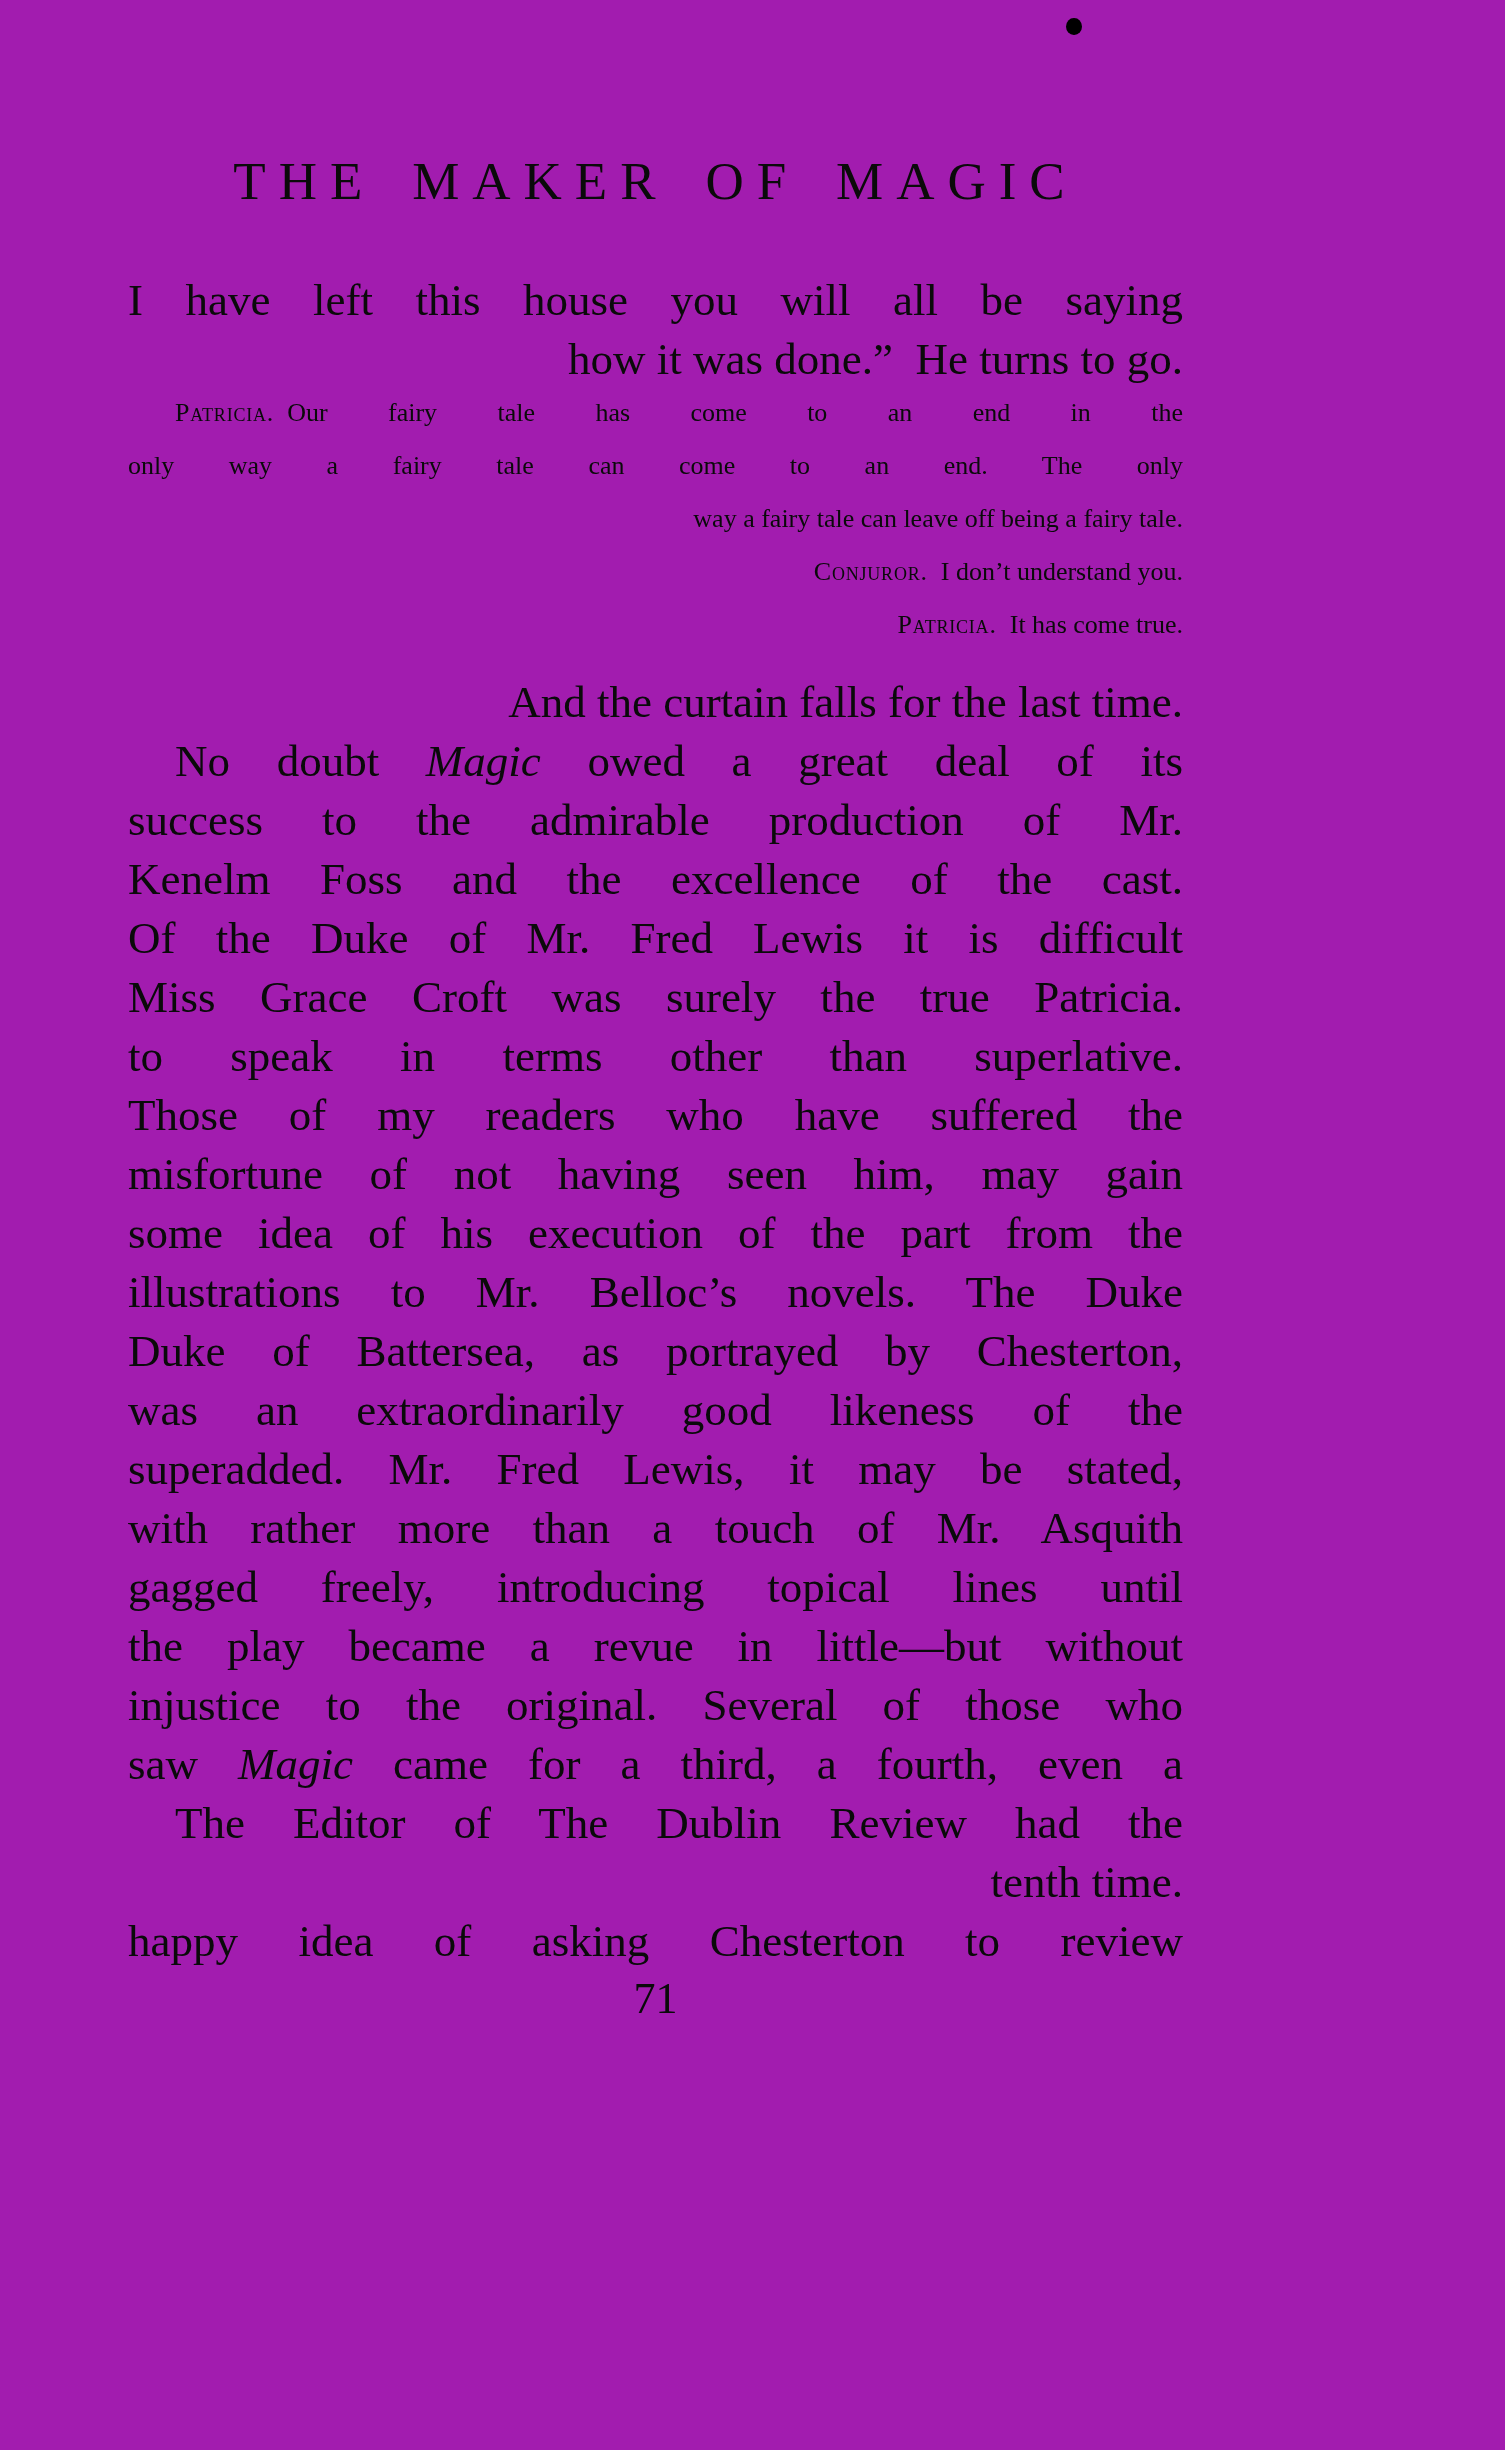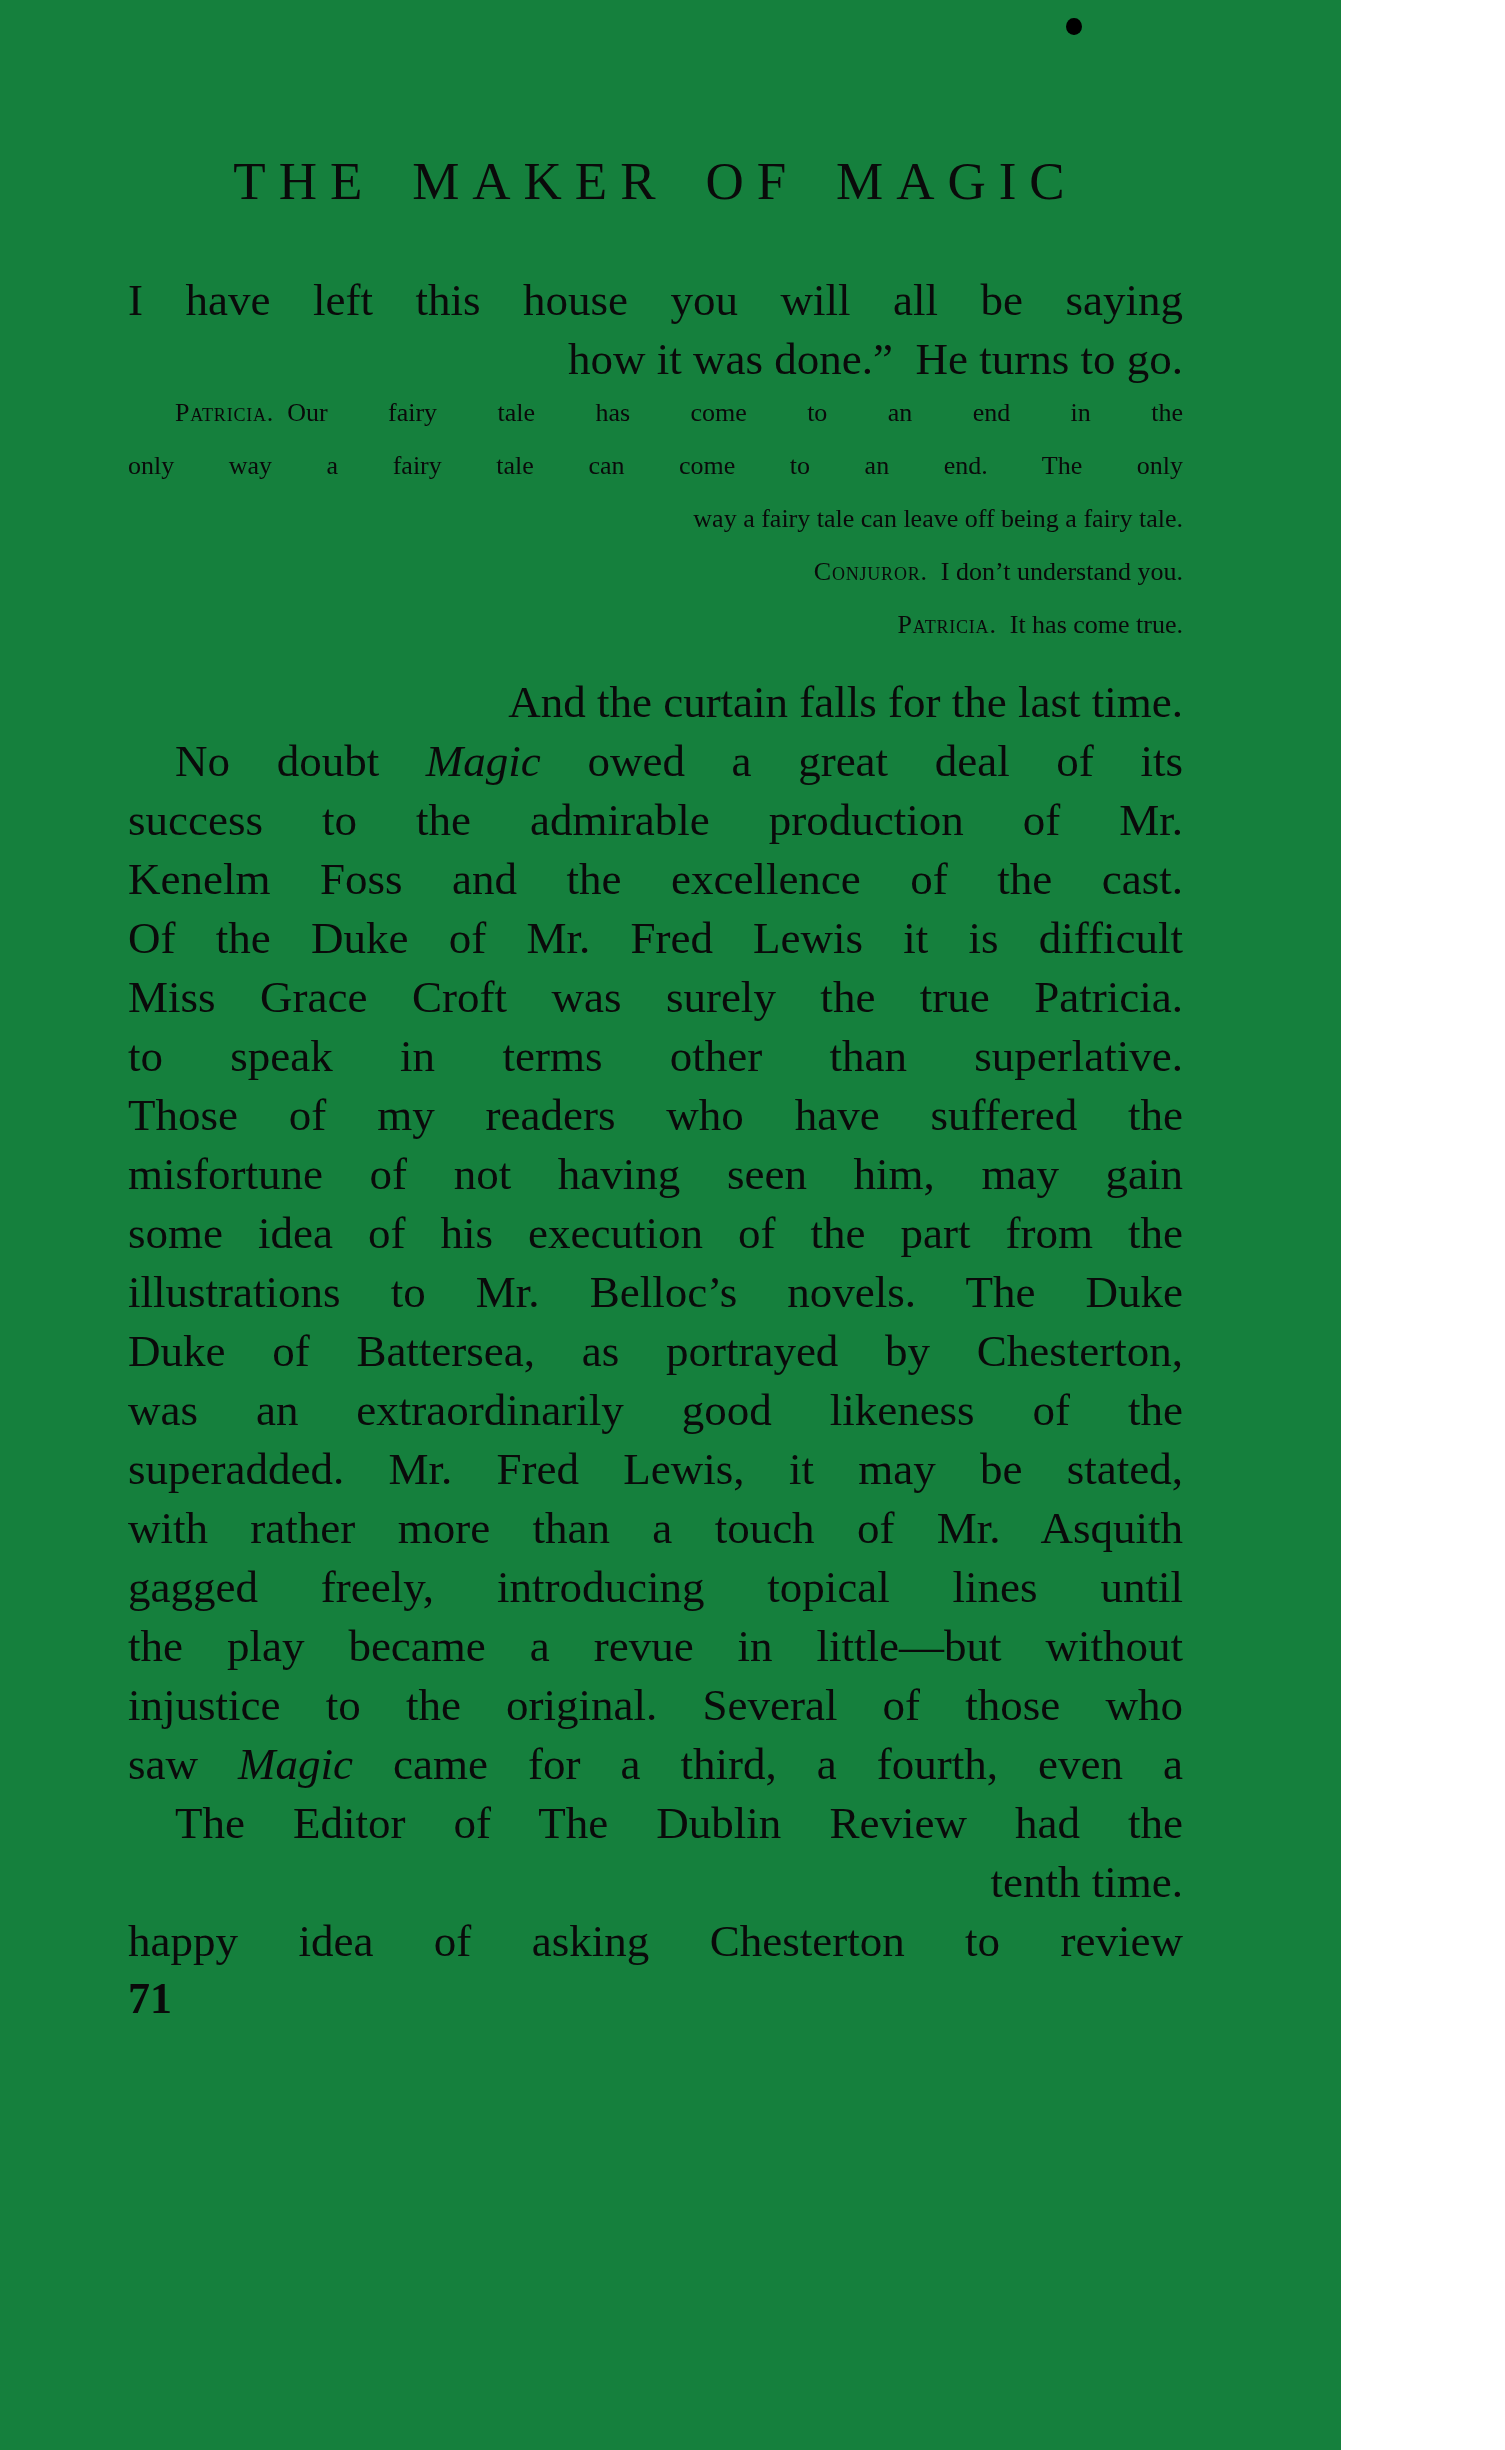--- a/index.html
+++ b/index.html
@@ -2,23 +2,23 @@
 <html style="font-size:12px"><head>
 <meta charset="utf-8">
 <style>
   html, body {
     margin: 0;
     padding: 0;
     background: #ffffff;
   }
   #page {
     position: relative;
-    width: 1341px;
+    width: 1505px;
     height: 2450px;
-    background: #15803d;
+    background: #a21caf;
     color: #0a0a0a;
     font-family: "Liberation Serif", "DejaVu Serif", serif;
     overflow: hidden;
   }
   .ink-dot {
     position: absolute;
     left: 1066px;
     top: 18px;
     width: 16px;
     height: 17.4px;
@@ -69,24 +69,23 @@
   }
   .tl.ind { text-indent: 47px; }
   .seg.it { font-style: italic; }
   .seg.sc { font-variant: small-caps; letter-spacing: 0.8px; }
 
   #folio {
     position: absolute;
     left: 128px;
     top: 1969px;
     width: 1055px;
-    text-align: left;
+    text-align: center;
     font-size: 44px;
     line-height: 59px;
-    font-weight: bold;
   }
 </style>
 </head>
 <body>
 
 <div id="page">
   <div class="ink-dot"></div>
   <h1 id="title">THE MAKER OF MAGIC</h1>
   <div class="block body-block" id="block-opening">
       <div class="tl just"><span class="seg">I have left this house you will all be saying</span></div>

